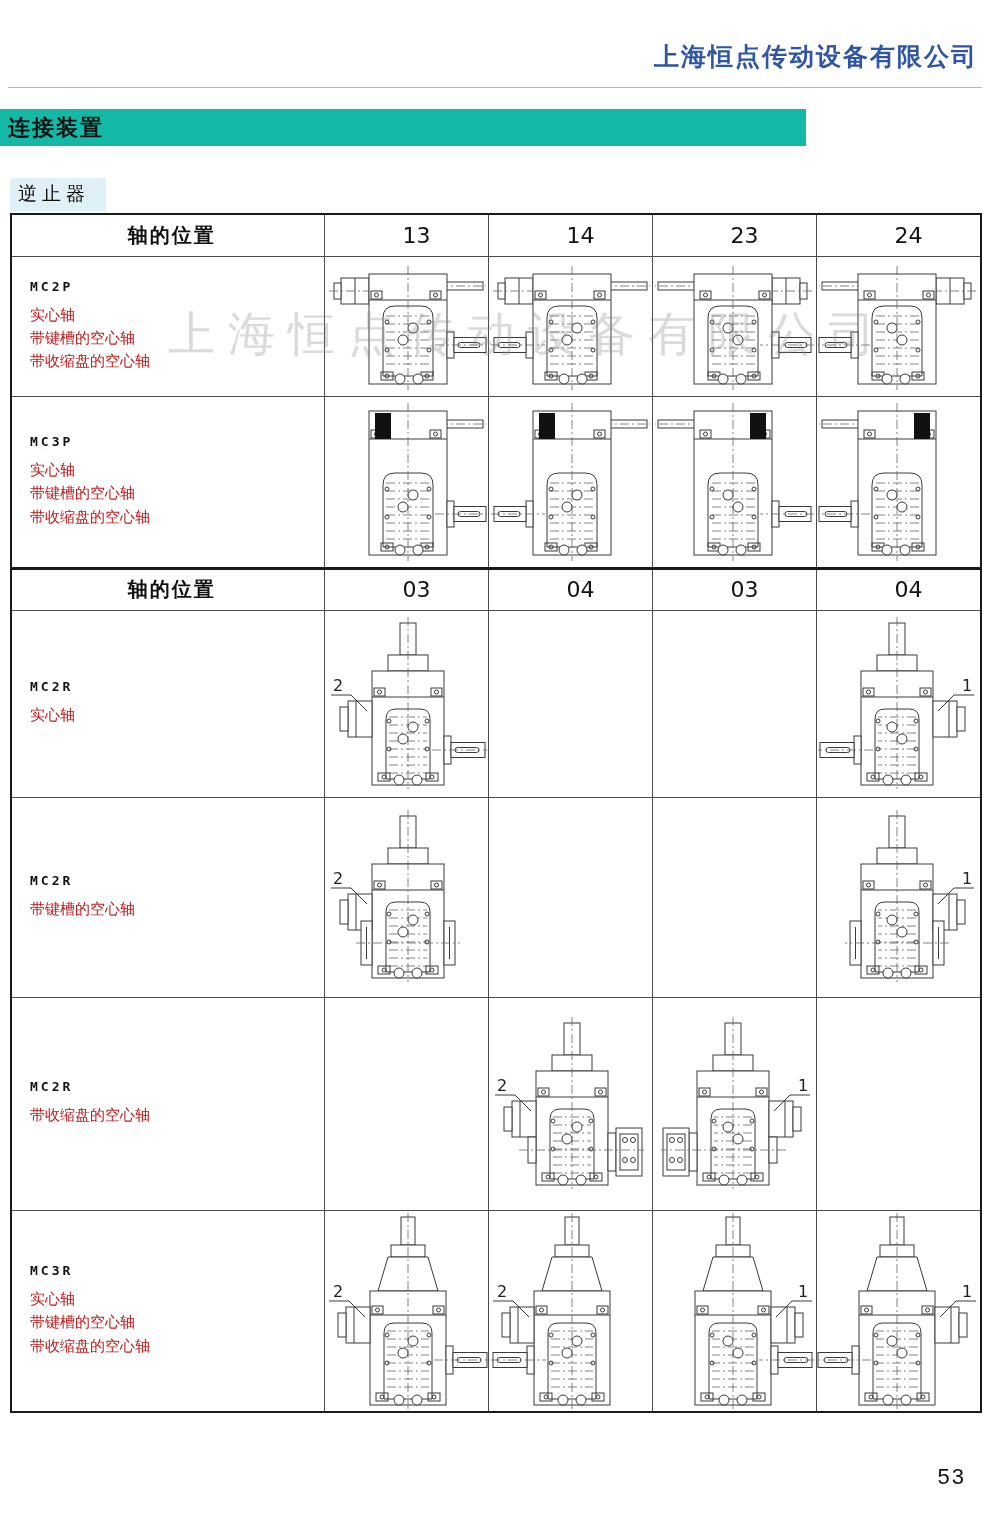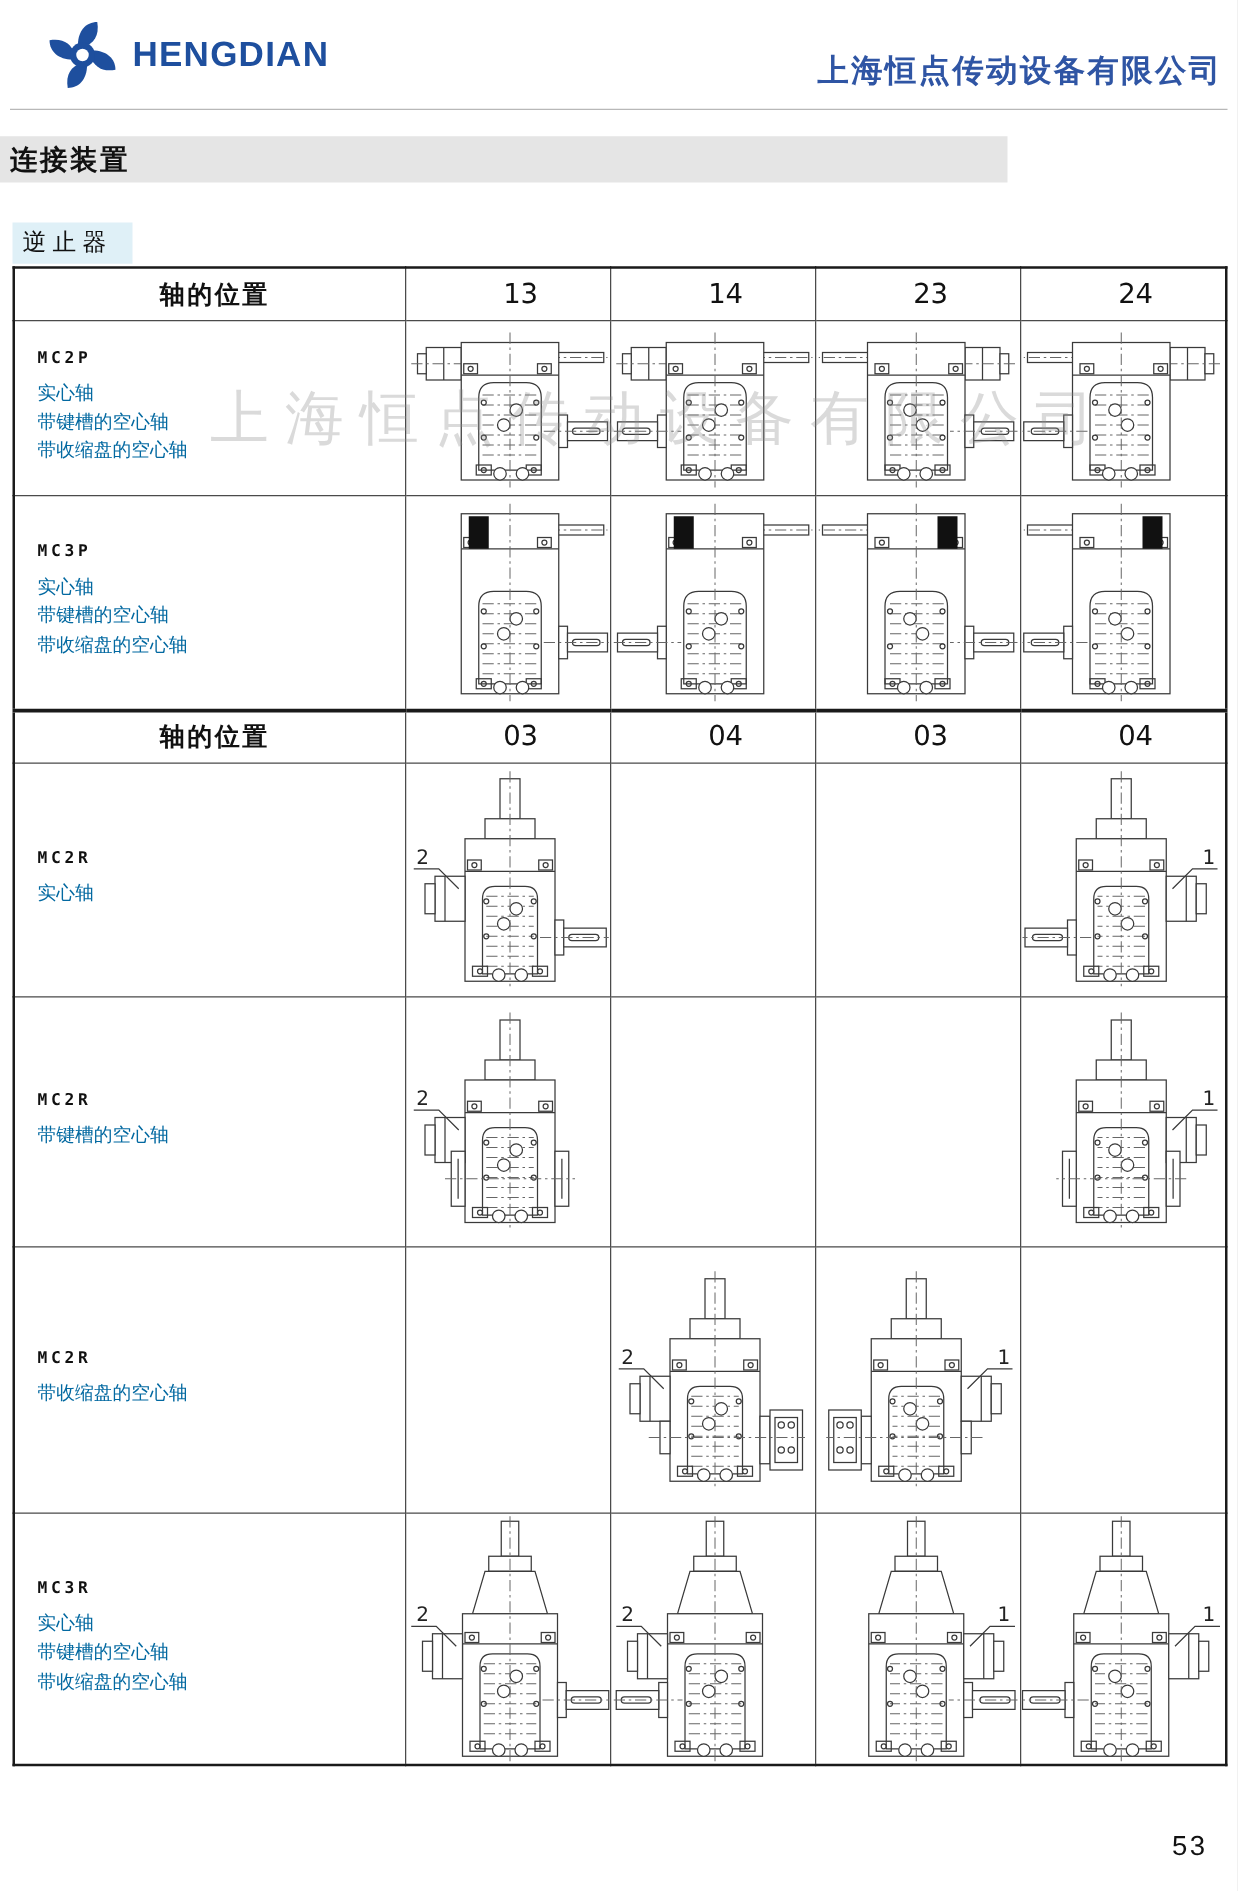--- a/index.html
+++ b/index.html
@@ -6,63 +6,50 @@
   .page{position:relative;width:990px;height:1513px;background:#ffffff;margin:0 auto;overflow:hidden;
         font-family:"Liberation Sans","DejaVu Sans",sans-serif;color:#111;}
   
   .hdr{position:absolute;top:10px;left:0;width:990px;height:76px;}
   .logo-wrap{position:absolute;left:36px;top:2px;display:flex;align-items:center;gap:10px;}
   .brand{color:#1e4f9e;font-size:28px;font-weight:bold;letter-spacing:1px;}
   .company{position:absolute;right:12px;top:30px;color:#2f55a4;font-size:25px;font-weight:bold;
            font-family:"Liberation Serif","DejaVu Serif",serif;letter-spacing:2px;white-space:nowrap;}
   .top-rule{position:absolute;top:87px;left:8px;width:974px;border-top:1px solid #b8b8b8;}
   
-  .section-bar{position:absolute;top:109px;left:0;width:806px;height:37px;background:#e5e5e5;
+  .section-bar{position:absolute;top:109px;left:0;width:806px;height:37px;background:#14b8a6;
                display:flex;align-items:center;}
   .section-bar span{font-size:22px;font-weight:bold;padding-left:8px;letter-spacing:2px;}
   .subsection{position:absolute;top:178px;left:10px;background:#dff0f7;padding:3px 16px 4px 8px;
               font-size:19px;letter-spacing:5px;}
   
   .table-wrap{position:absolute;top:213px;left:10px;}
   table{border-collapse:collapse;table-layout:fixed;border:2px solid #1a1a1a;background:transparent;}
   td{border:1px solid #4a4a4a;padding:0;vertical-align:middle;overflow:hidden;}
   tr.thick td{border-top:3px solid #1a1a1a;}
   td.hdr-label{font-size:20px;font-weight:bold;padding-left:8px;letter-spacing:2px;text-align:center;}
   td.col-num{text-align:center;font-size:22px;font-family:"DejaVu Sans","Liberation Sans",sans-serif;padding-left:21px;}
   td.model-cell{padding-left:18px;}
   .model-name{font-family:"DejaVu Sans Mono","Liberation Mono",monospace;font-weight:bold;
               font-size:13px;letter-spacing:3px;margin-bottom:10px;}
-  .variant{font-family:"Liberation Serif","DejaVu Serif",serif;font-size:15px;color:#0369a1;line-height:1.55;}
+  .variant{font-family:"Liberation Serif","DejaVu Serif",serif;font-size:15px;color:#b91c1c;line-height:1.55;}
   td.draw-cell{text-align:center;vertical-align:middle;}
   td.draw-cell svg{display:inline-block;vertical-align:middle;}
   
   .watermark{position:absolute;top:303px;left:168px;font-size:47px;letter-spacing:13px;white-space:nowrap;
              color:rgba(140,140,140,0.32);pointer-events:none;z-index:6;
              font-family:"Liberation Serif","DejaVu Serif",serif;}
   .page-num{position:absolute;right:24px;top:1464px;font-size:22px;letter-spacing:2px;}
 </style>
 </head>
 <body>
 
 <div class="page">
 
   <div class="hdr">
-    <div class="logo-wrap">
-      <svg width="60" height="64" viewBox="-33 -33 66 66">
-        <g fill="#1e4f9e">
-          <path d="M 1,-7 C 10,-10 15,-17 13,-29 C 3,-29 -4,-21 -4,-9 Z"></path>
-          <path d="M 1,-7 C 10,-10 15,-17 13,-29 C 3,-29 -4,-21 -4,-9 Z" transform="rotate(90)"></path>
-          <path d="M 1,-7 C 10,-10 15,-17 13,-29 C 3,-29 -4,-21 -4,-9 Z" transform="rotate(180)"></path>
-          <path d="M 1,-7 C 10,-10 15,-17 13,-29 C 3,-29 -4,-21 -4,-9 Z" transform="rotate(270)"></path>
-          <circle r="11"></circle>
-        </g>
-        <circle r="5.5" fill="#ffffff"></circle>
-      </svg>
-      <span class="brand">HENGDIAN</span>
-    </div>
     <div class="company">上海恒点传动设备有限公司</div>
   </div>
   <div class="top-rule"></div>
 
   <div class="section-bar">
     <span>连接装置</span>
   </div>
 
   <div class="subsection">逆止器</div>
 

